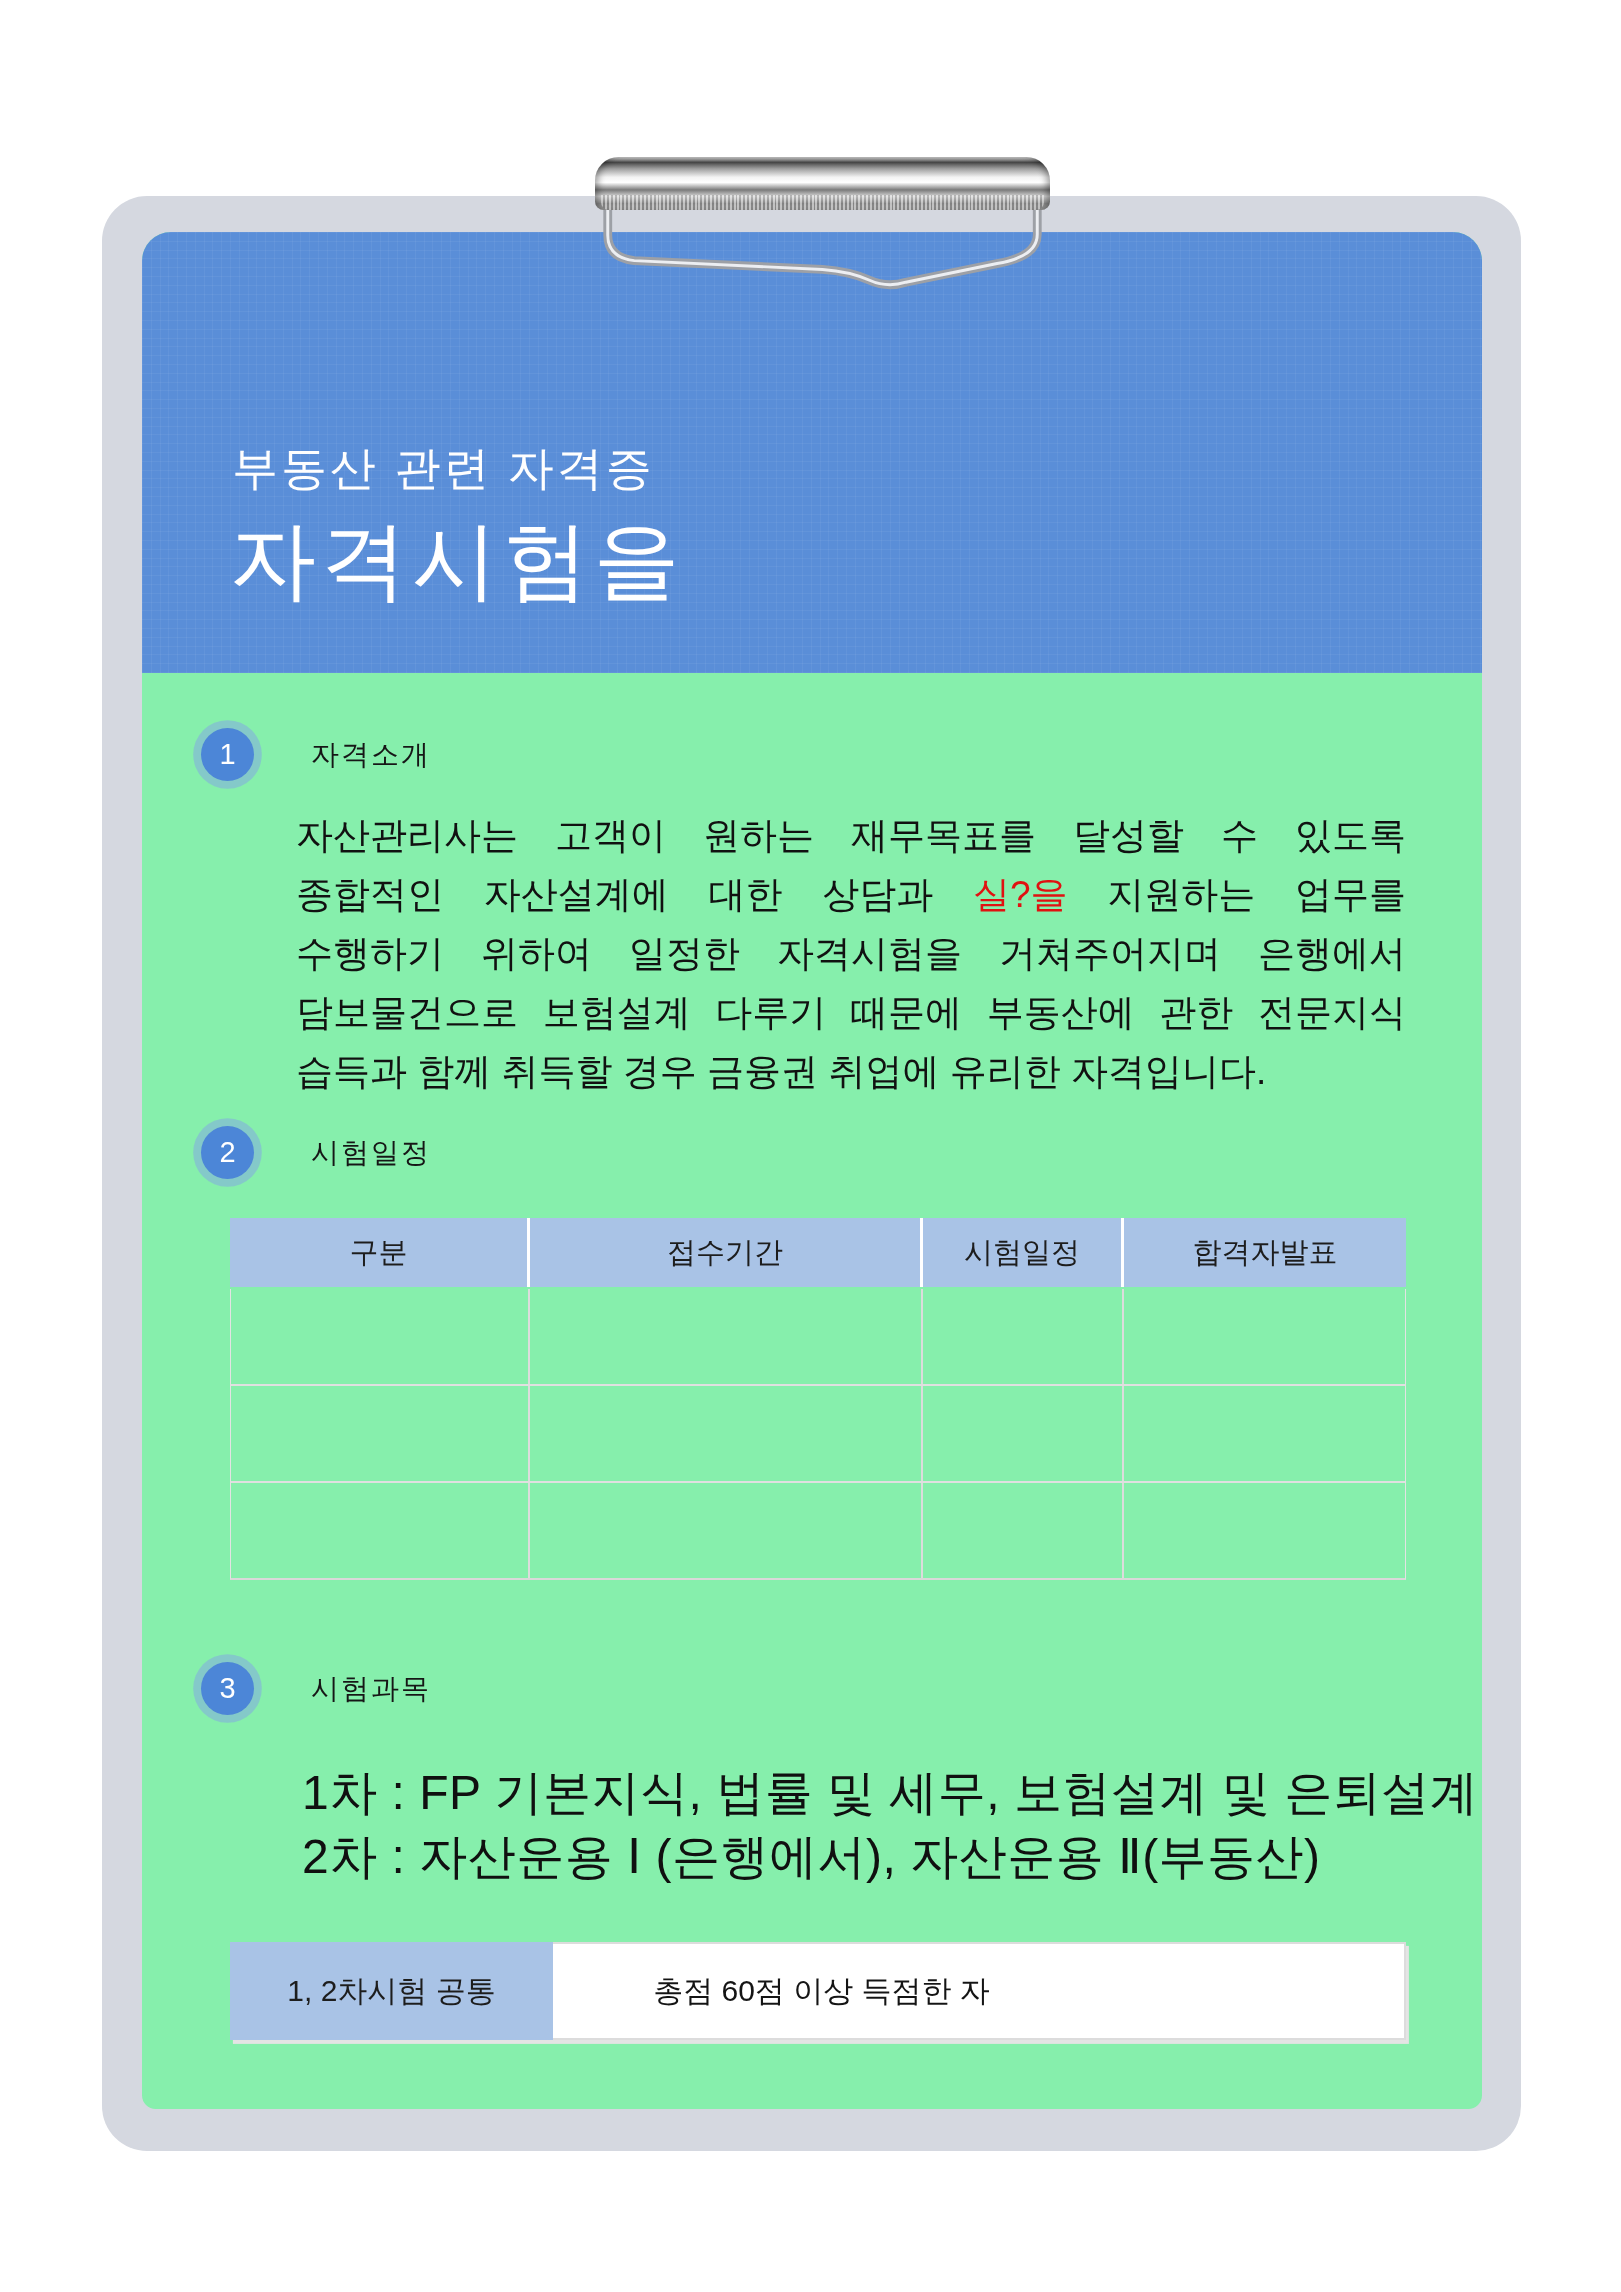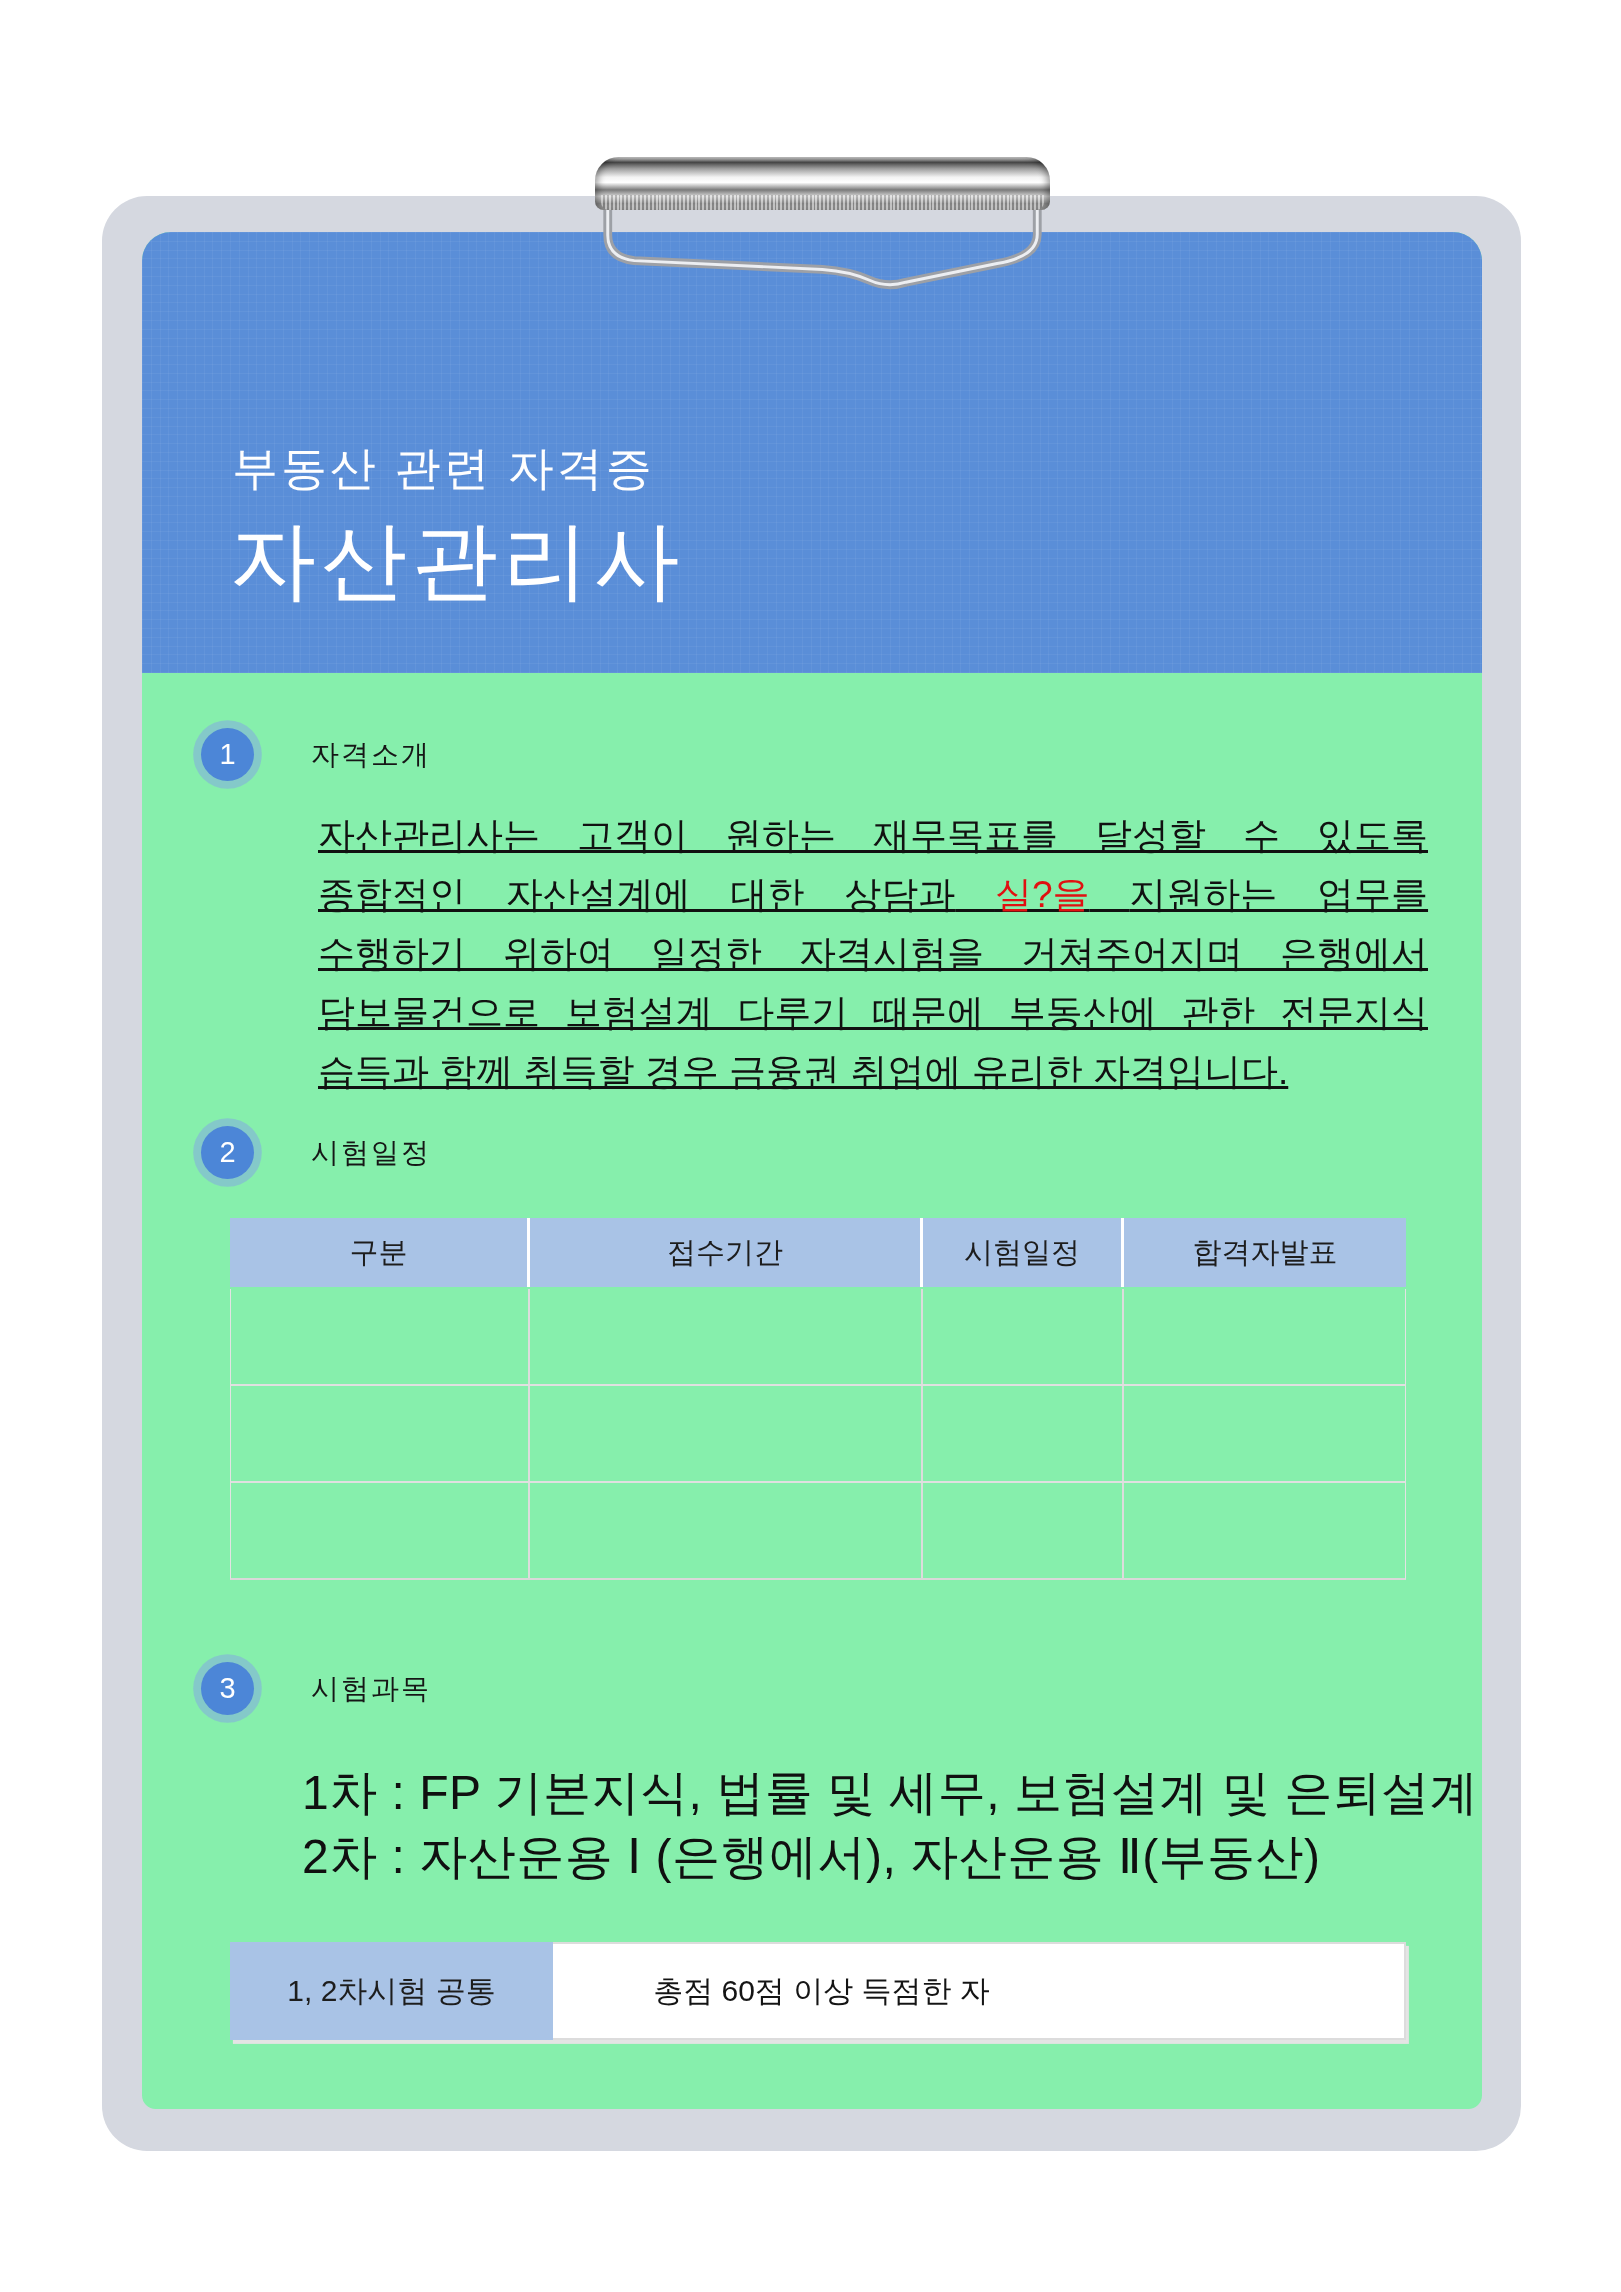--- a/index.html
+++ b/index.html
@@ -37,22 +37,22 @@
 
   
   .sec{position:absolute;left:59px;display:flex;align-items:center;gap:57px;height:55px;}
   .badge{width:53px;height:53px;border-radius:50%;background:#4c86d7;
          box-shadow:0 0 0 7.8px rgba(132,170,226,.55);
          display:flex;align-items:center;justify-content:center;flex:0 0 auto;}
   .badge-num{color:#ffffff;font-size:29px;}
   .sec-label{font-size:28px;color:#161616;letter-spacing:2px;}
 
   
-  .intro{position:absolute;left:176px;top:574px;width:1110px;font-size:37px;
-         line-height:59px;color:#111111;word-break:keep-all;text-decoration:underline;}
+  .intro{position:absolute;left:154px;top:574px;width:1110px;font-size:37px;
+         line-height:59px;color:#111111;word-break:keep-all;}
   .intro-line{text-align:justify;}
   .intro-line.stretch{text-align-last:justify;}
   .red{color:#e01111;}
 
   
   .schedule{position:absolute;left:88px;top:986px;width:1176px;}
   .sch-head{display:grid;grid-template-columns:300px 393px 201px 282px;}
   .sch-head .hcell{background:#a9c3e6;height:69px;line-height:69px;text-align:center;
                    font-size:29px;color:#1d1d1d;border-right:3.9px solid #ffffff;}
   .sch-head .hcell:last-child{border-right:none;}
@@ -81,21 +81,21 @@
 </head>
 <body>
 
 <div class="canvas">
 
   <div class="clipboard">
     <div class="page">
 
       <div class="header">
         <div class="subtitle">부동산 관련 자격증</div>
-        <div class="title">자산관리사</div>
+        <div class="title">자격시험을</div>
       </div>
 
       <div class="sec" style="top:495px;">
         <span class="badge">
           <span class="badge-num">1</span>
         </span>
         <span class="sec-label">자격소개</span>
       </div>
 
       <div class="intro">

